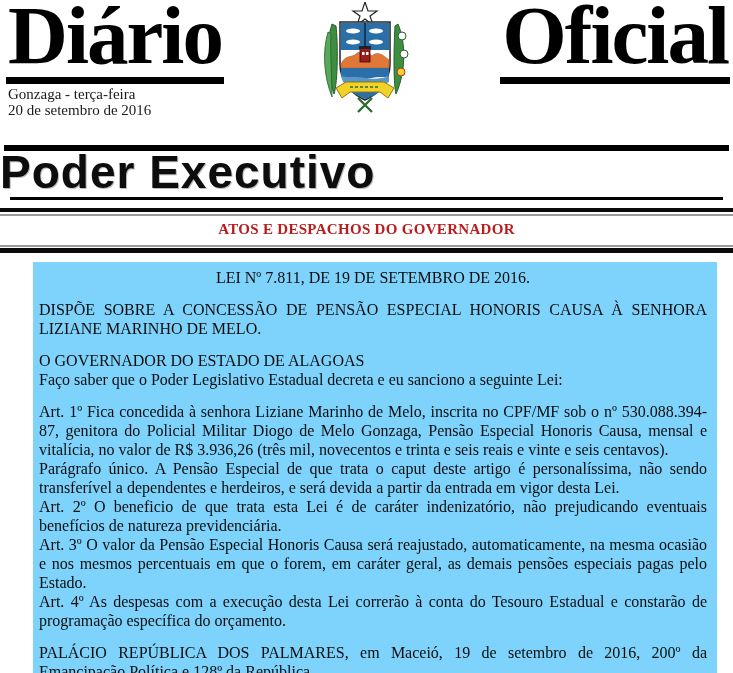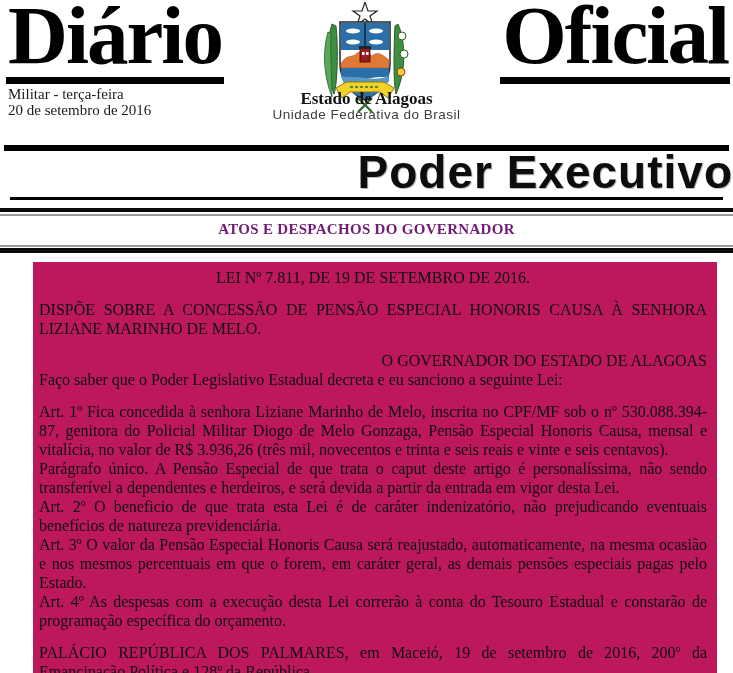--- a/index.html
+++ b/index.html
@@ -23,39 +23,39 @@
   .state-sub{font-size:13.5px;font-family:"Liberation Sans", sans-serif;color:#3c3c3c;line-height:15px;letter-spacing:0.5px;}
   .edition-row{position:absolute;left:8px;right:8px;top:125px;font-size:13.8px;letter-spacing:-0.2px;}
   .edition-note{float:left;}
   .issue-number{float:right;font-size:14.5px;letter-spacing:0;}
   
   .bar-thick{position:absolute;left:4px;right:4px;height:6px;background:#000;}
   .bar-thin{position:absolute;left:10px;right:10px;height:3px;background:#000;}
   .bar-black{position:absolute;left:0;right:0;background:#0a0a0a;}
   .bar-gray{position:absolute;left:0;right:0;background:#9a9a9a;}
   .section-title{
-    position:absolute;top:148px;left:0;right:0;text-align:right;
+    position:absolute;top:148px;left:0;right:0;text-align:left;
     font-family:"Liberation Sans", sans-serif;font-weight:bold;font-size:46px;
     letter-spacing:1px;color:#0d0d0d;line-height:48px;
     text-shadow:1px 1px 0 #bbb;
   }
   .section-subtitle{
     position:absolute;top:221px;left:0;right:0;text-align:center;
-    font-size:15px;font-weight:bold;letter-spacing:0.3px;color:#701a75;
+    font-size:15px;font-weight:bold;letter-spacing:0.3px;color:#b91c1c;
   }
   
   .doc-body{
     position:absolute;left:33px;top:262px;width:684px;height:411px;
-    background:#be185d;box-sizing:border-box;padding:6px 10px 0 6px;
+    background:#7dd3fc;box-sizing:border-box;padding:6px 10px 0 6px;
     font-size:16px;line-height:19px;color:#0d0d0d;
   }
   .doc-body p{margin:0;}
   .p-center{text-align:center;}
   .p-justify{text-align:justify;}
-  .p-left{text-align:right;}
+  .p-left{text-align:left;}
   .gap-top{margin-top:13px !important;}
 </style>
 </head>
 <body>
 
 <div class="masthead">
   <div class="mast-title left">Diário</div>
   <div class="mast-title right">Oficial</div>
 
   <div class="crest">
@@ -93,28 +93,24 @@
 
       <path d="M18,86 L28,80 L66,80 L76,86 L70,96 L62,90 L32,90 L24,96 Z" fill="#f2d229" stroke="#8a7a10" stroke-width="1"></path>
       <rect x="30" y="82.5" width="34" height="5" fill="#f2d229"></rect>
       <line x1="32" y1="85" x2="62" y2="85" stroke="#2f6d31" stroke-width="1.6" stroke-dasharray="3,2"></line>
 
       <path d="M40,96 L54,110 M54,96 L40,110" stroke="#2f6d31" stroke-width="2.4"></path>
     </svg>
   </div>
 
   <div class="date-block">
-    <div>Militar - terça-feira</div>
+    <div>Gonzaga - terça-feira</div>
     <div>20 de setembro de 2016</div>
   </div>
 
-  <div class="state-block">
-    <div class="state-name">Estado de Alagoas</div>
-    <div class="state-sub">Unidade Federativa do Brasil</div>
-  </div>
 
 </div>
 
 <div class="bar-thick" style="top:145px;"></div>
 
 <div class="section-title">Poder Executivo</div>
 <div class="bar-thin" style="top:197px;"></div>
 
 <div class="bar-black" style="top:208px;height:4px;"></div>
 <div class="bar-gray" style="top:214px;height:2px;"></div>

